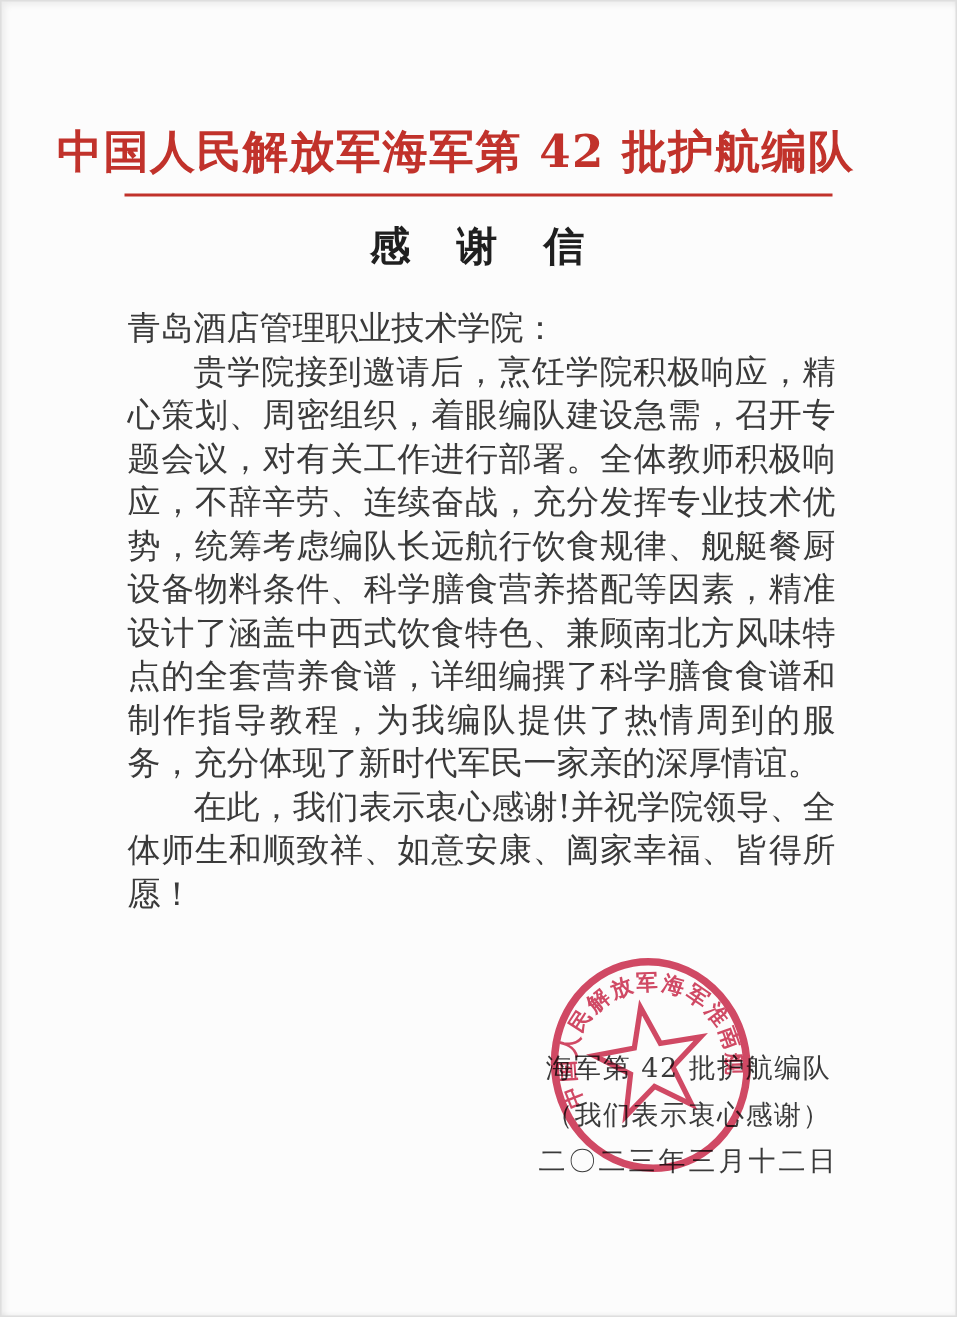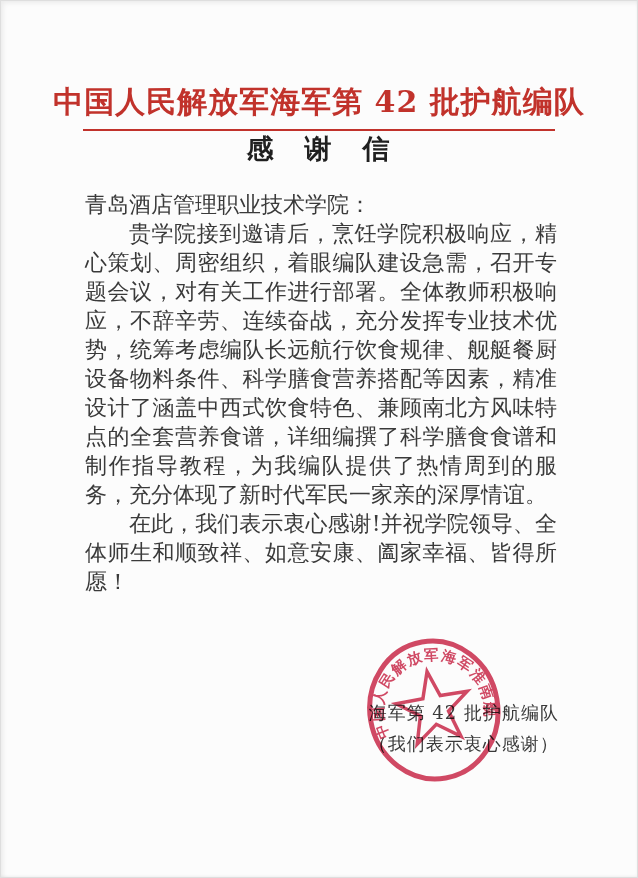--- a/index.html
+++ b/index.html
@@ -12,35 +12,36 @@
     position: relative;
     width: 638px;
     height: 878px;
     margin: 0 auto;
     background: var(--paper, #fcfcfc);
     box-shadow: inset 0 0 0 1px #dedede, inset 3px 3px 5px rgba(0,0,0,0.07), inset -1px -2px 3px rgba(0,0,0,0.05);
     overflow: hidden;
   }
   .title {
     margin: 84px 38px 0 38px;
-    text-align: center;
+    text-align: left;
     color: var(--title-red, #c1322b);
     font-size: 30px;
     font-weight: bold;
     letter-spacing: 1px;
     line-height: 36px;
     white-space: nowrap;
   }
   .title-rule {
     width: 472px;
     height: 2px;
     margin: 9px auto 0 auto;
     background: var(--title-red, #c1322b);
   }
   .heading {
+    margin-top: 15px;
     text-align: center;
     font-size: 27px;
     font-weight: bold;
     color: #1f1f1f;
     letter-spacing: 2px;
   }
   .body-text {
     margin: 23px 81px 0 85px;
     font-size: 22px;
     line-height: 29px;
@@ -102,20 +103,21 @@
 
   <div class="body-text">
     <p class="salutation">青岛酒店管理职业技术学院：</p>
     <p class="para">贵学院接到邀请后，烹饪学院积极响应，精心策划、周密组织，着眼编队建设急需，召开专题会议，对有关工作进行部署。全体教师积极响应，不辞辛劳、连续奋战，充分发挥专业技术优势，统筹考虑编队长远航行饮食规律、舰艇餐厨设备物料条件、科学膳食营养搭配等因素，精准设计了涵盖中西式饮食特色、兼顾南北方风味特点的全套营养食谱，详细编撰了科学膳食食谱和制作指导教程，为我编队提供了热情周到的服务，充分体现了新时代军民一家亲的深厚情谊。</p>
     <p class="para">在此，我们表示衷心感谢!并祝学院领导、全体师生和顺致祥、如意安康、阖家幸福、皆得所愿！</p>
   </div>
 
   <div class="signature">
     <div class="sig-unit">海军第 42 批护航编队</div>
     <div class="sig-proxy">（我们表示衷心感谢）</div>
+    <div class="sig-date">二〇二三年三月十二日</div>
   </div>
 
   <div class="seal">
     <svg width="142" height="154" viewBox="0 0 142 154" xmlns="http://www.w3.org/2000/svg">
       <ellipse class="seal-ring" cx="71" cy="76" rx="64" ry="69"></ellipse>
       <polygon class="seal-star" points="71,37 62.2,62.9 34.9,63.3 56.7,79.6 48.7,106.7 71,90.5 93.3,106.7 85.3,79.6 107.1,63.3 79.8,62.9"></polygon>
       <path id="sealArc" d="M 23 94 A 51 51 0 1 1 119 94" fill="none"></path>
       <text class="seal-text">
         <textPath href="#sealArc" startOffset="0" textLength="192" lengthAdjust="spacing">中国人民解放军海军淮南舰</textPath>
       </text>

